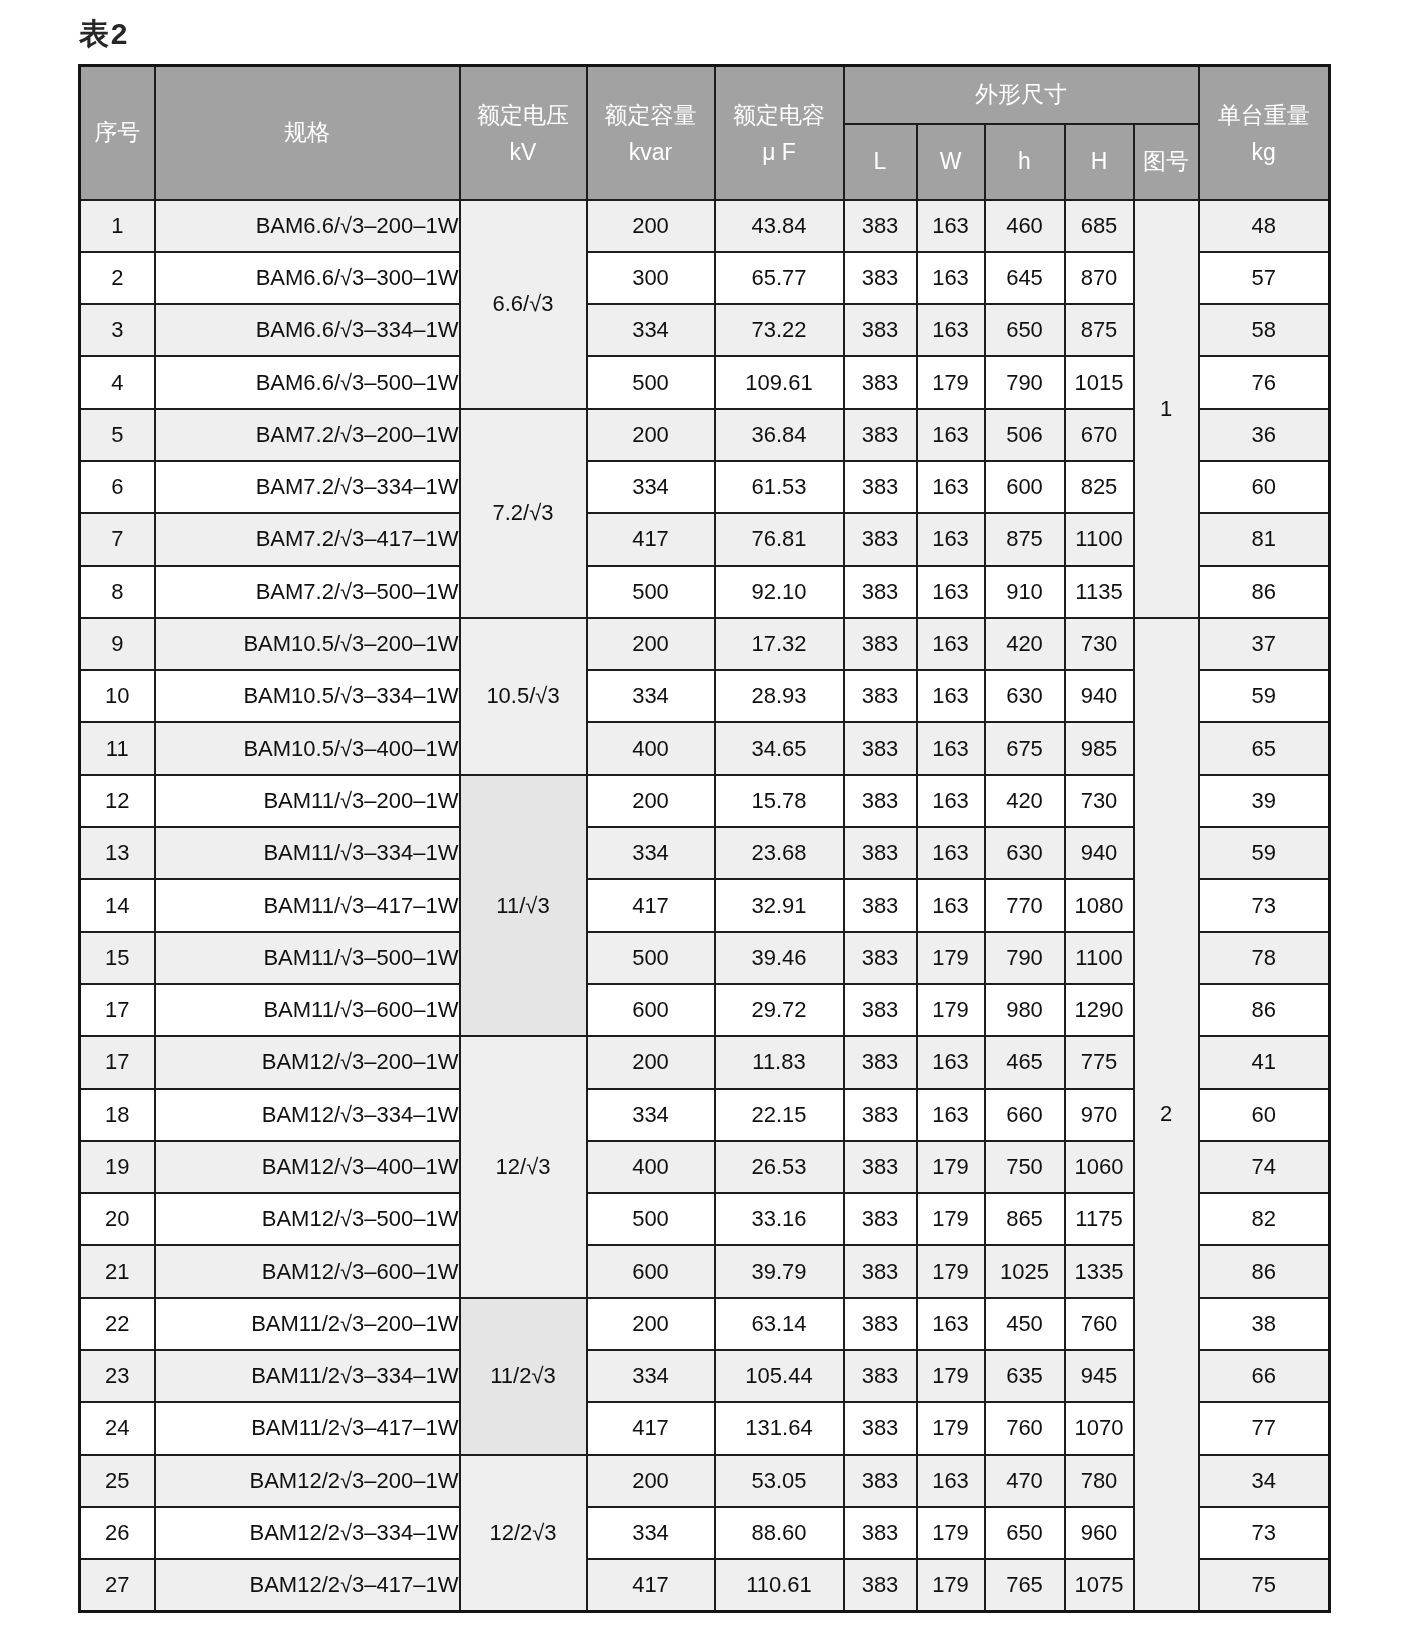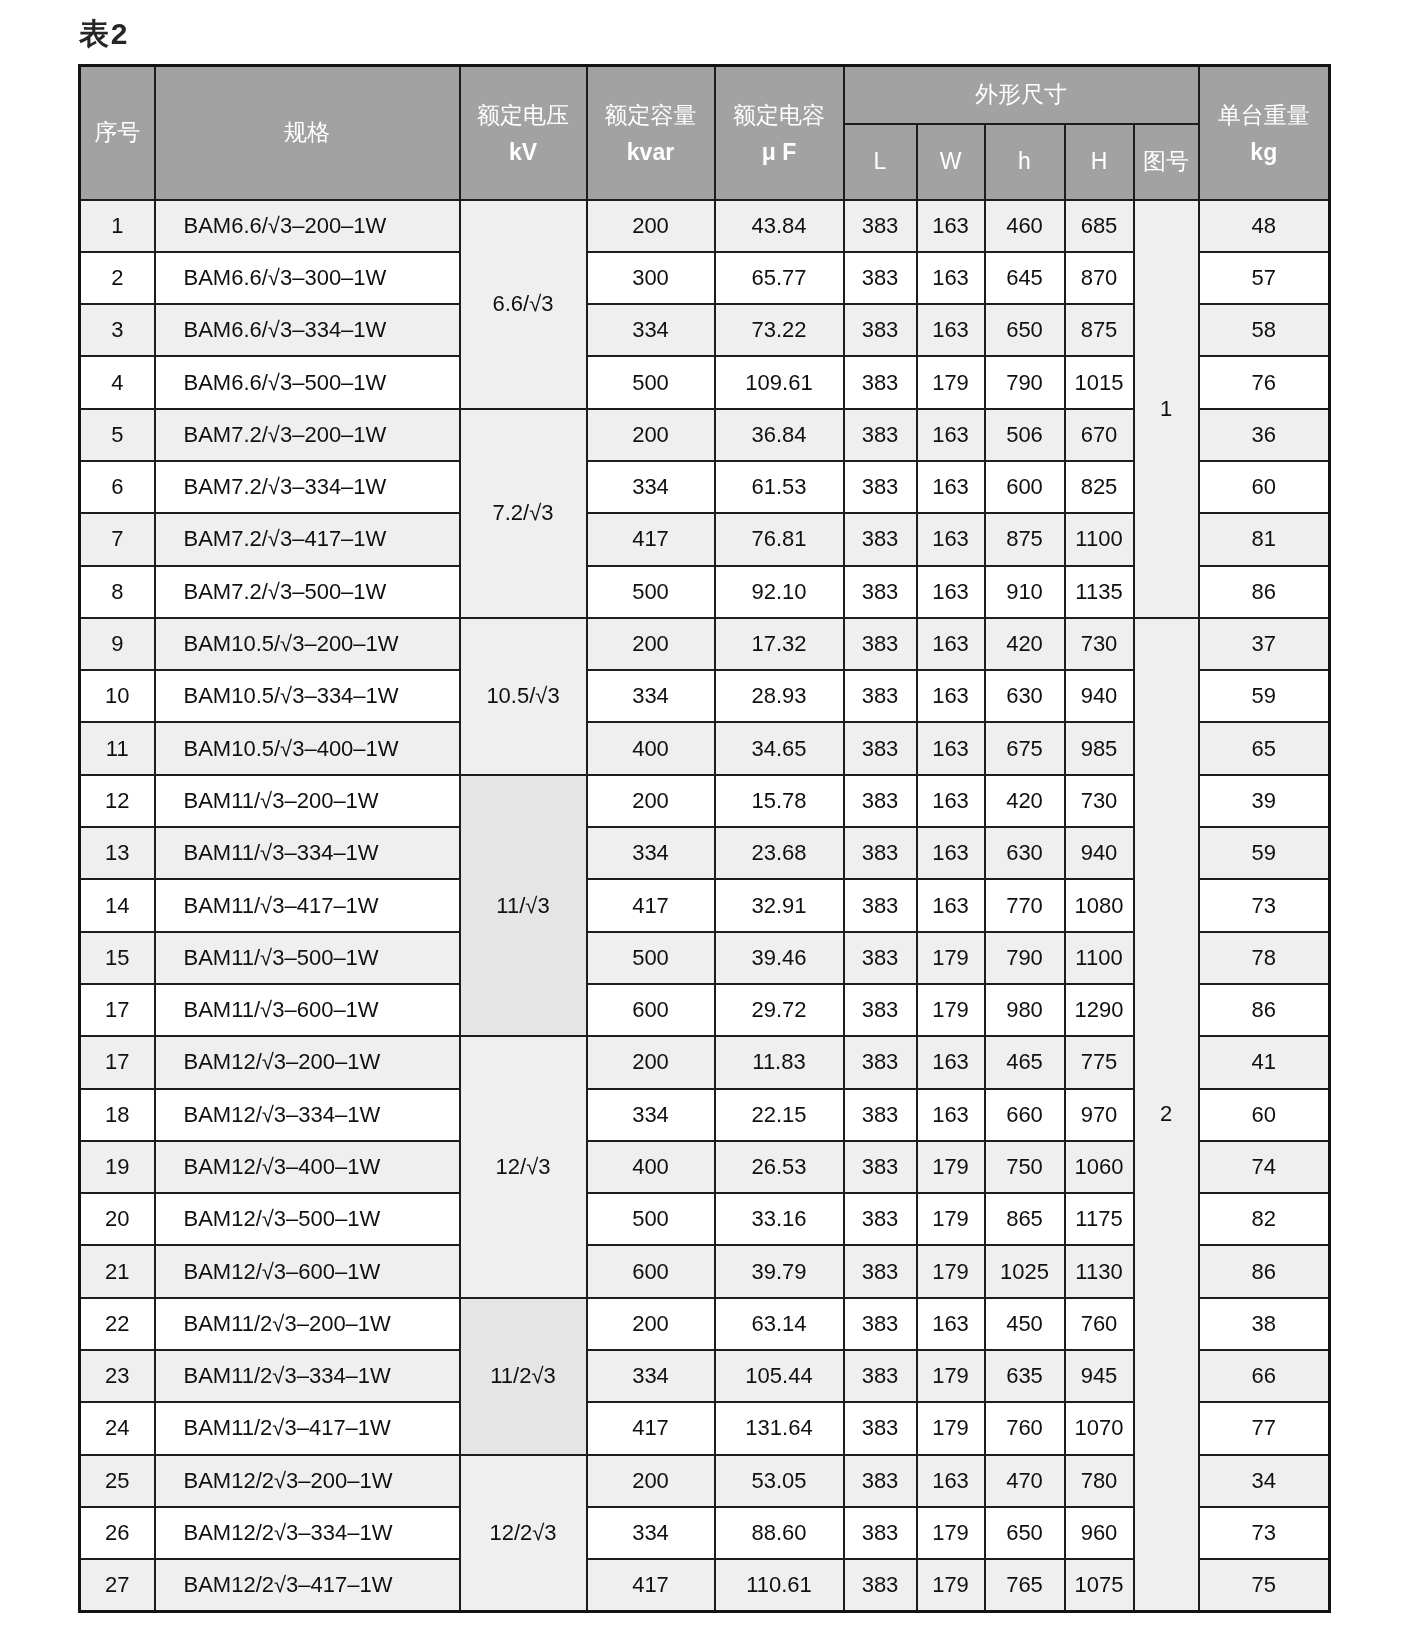--- a/index.html
+++ b/index.html
@@ -26,28 +26,28 @@
     text-align:center; vertical-align:middle;
     padding:0; overflow:hidden;
     white-space:nowrap;
   }
   .spec-table thead th {
     background:#a2a2a2; color:#ffffff;
     font-weight:normal; font-size:23px;
   }
   .spec-table thead tr.hrow1 { height:58px; }
   .spec-table thead tr.hrow2 { height:76px; }
-  .hline2 { margin-top:8px;font-weight:bold; }
+  .hline2 { margin-top:8px; }
   .spec-table tbody tr { height:52.3px; }
   .spec-table tbody td {
     font-size:22px; color:#101010; background:#ffffff;
   }
   .spec-table tbody tr.odd td { background:#efefef; }
   .spec-table tbody td.merged { background:#e5e5e5; }
-  .spec-table tbody td.spec { text-align:left; padding-left:28px;margin-left:16px; }
+  .spec-table tbody td.spec { text-align:right; padding-left:28px;margin-left:16px; }
 </style>
 </head>
 <body>
 
 <div class="page-title">表2</div>
 
 <table class="spec-table">
   <colgroup>
     <col style="width:75px">
       <col style="width:305px">
@@ -320,21 +320,21 @@
         <td>82</td>
       </tr>
       <tr class="odd">
         <td>21</td>
         <td class="spec">BAM12/√3–600–1W</td>
         <td>600</td>
         <td>39.79</td>
         <td>383</td>
         <td>179</td>
         <td>1025</td>
-        <td>1130</td>
+        <td>1335</td>
         <td>86</td>
       </tr>
       <tr>
         <td>22</td>
         <td class="spec">BAM11/2√3–200–1W</td>
         <td class="merged" rowspan="3">11/2√3</td>
         <td>200</td>
         <td>63.14</td>
         <td>383</td>
         <td>163</td>

